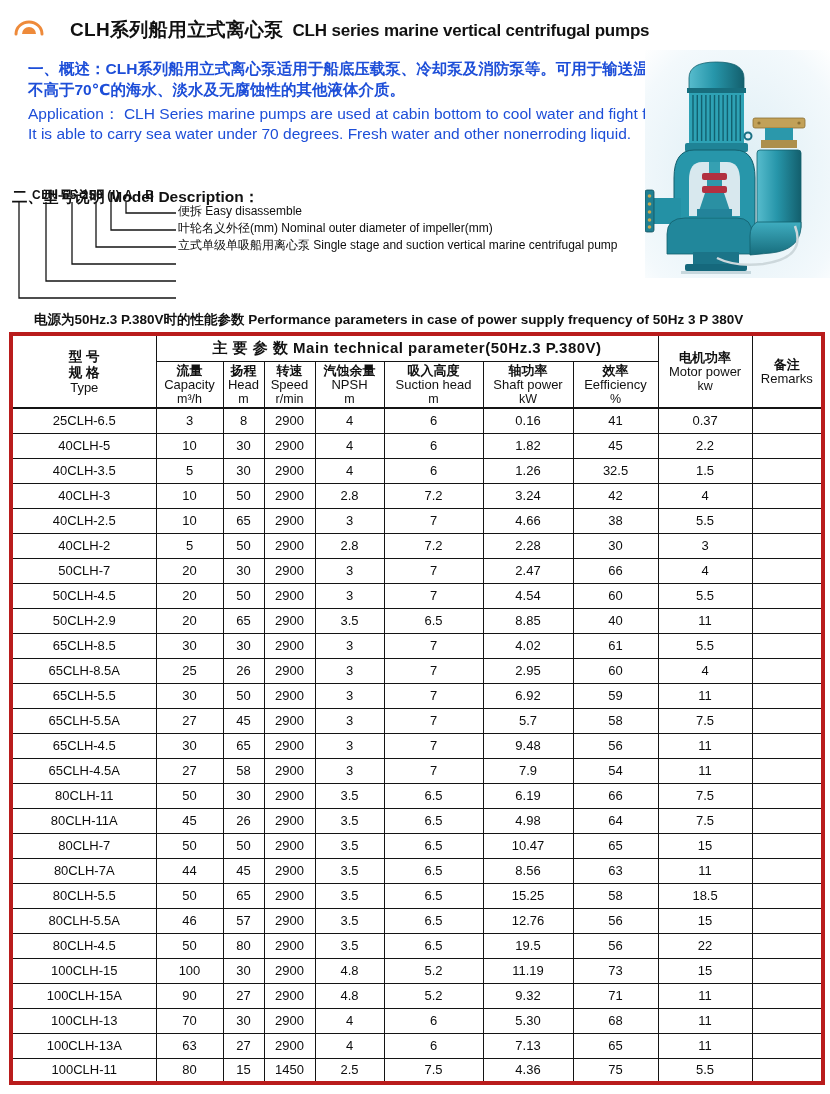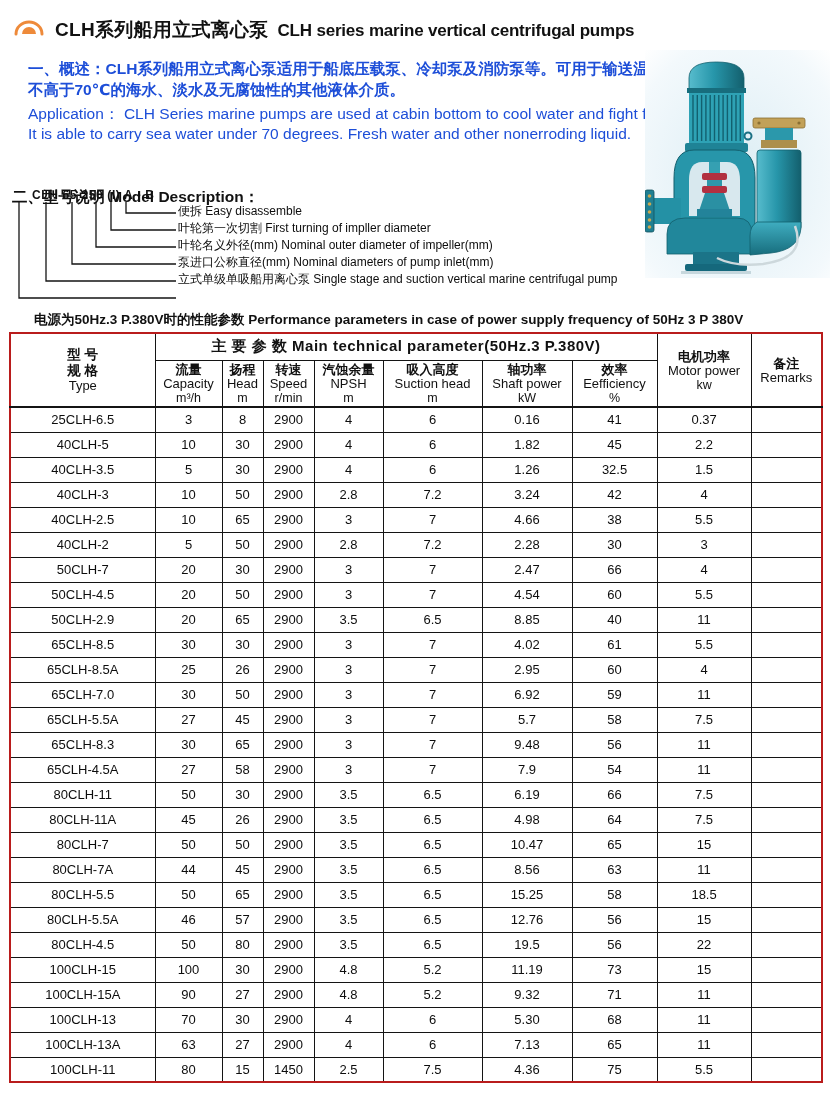--- a/index.html
+++ b/index.html
@@ -2,21 +2,21 @@
 <html><head>
 <meta charset="utf-8">
 <style>
   html,body{margin:0;padding:0;background:#fff;}
   .page{
     position:relative;width:830px;height:1094px;background:#ffffff;
     font-family:"Liberation Sans","DejaVu Sans",sans-serif;color:#111;
     overflow:hidden;
   }
   
-  .title-row{position:absolute;top:7px;left:12px;display:flex;align-items:center;gap:9px;}
+  .title-row{position:absolute;top:7px;left:12px;display:flex;align-items:center;gap:24px;}
   .logo{width:34px;height:24px;flex:0 0 auto;}
   .title{margin:0;font-weight:bold;white-space:nowrap;}
   .title .zh{font-size:19px;letter-spacing:.3px;}
   .title .en{font-size:17px;letter-spacing:-.2px;}
   
   .para{position:absolute;left:12px;margin:16px;color:#1d4ed8;}
   .overview{top:42px;width:648px;font-size:15.5px;font-weight:bold;line-height:21px;}
   .application{top:88px;width:640px;font-size:15.5px;font-weight:normal;line-height:20px;text-align:justify;}
   .rotation{top:151px;width:680px;font-size:15px;font-weight:bold;line-height:18px;}
   .model-heading{position:absolute;top:187px;left:12px;margin:0;font-size:15.5px;font-weight:bold;}
@@ -25,21 +25,21 @@
   .diagram-labels{position:absolute;top:203px;left:178px;width:640px;}
   .diagram-labels .dlabel{height:17px;line-height:17px;font-size:12px;white-space:nowrap;color:#0d0d0d;}
   
   .perf-caption{position:absolute;top:311px;left:10px;width:812px;margin:0;font-size:13.5px;font-weight:600;white-space:nowrap;padding-left:24px;}
   
   .pump-photo{position:absolute;top:50px;left:645px;width:185px;height:228px;}
   
   .spec{
     position:absolute;top:332px;left:9px;width:812px;
     border-collapse:collapse;table-layout:fixed;
-    border:2px solid #b91c1c;
+    border:4px solid #b91c1c;
   }
   .spec th,.spec td{border:1px solid #141414;padding:0;text-align:center;vertical-align:middle;}
   .spec thead{border-bottom:2px solid #141414;}
   .spec thead tr.group-row{height:27px;}
   .spec thead tr.sub-row{height:47px;}
   .spec tbody tr{height:25px;}
   .group-th{font-size:15px;font-weight:bold;letter-spacing:.5px;}
   .th-zh{display:block;font-size:13px;font-weight:bold;line-height:15px;}
   .th-en{display:block;font-size:13px;font-weight:normal;line-height:14px;}
   .th-unit{display:block;font-size:12.5px;font-weight:normal;line-height:14px;}
@@ -77,23 +77,21 @@
       <path d="M99,3 V31 H164"></path>
       <path d="M84,3 V48 H164"></path>
       <path d="M60,3 V65 H164"></path>
       <path d="M34,3 V82 H164"></path>
       <path d="M7,3 V99 H164"></path>
     </g>
   </svg>
 
   <div class="diagram-labels">
     <div class="dlabel">便拆 Easy disassemble</div>
-    <div class="dlabel">叶轮第一次切割 First turning of impller diameter</div>
     <div class="dlabel">叶轮名义外径(mm) Nominal outer diameter of impeller(mm)</div>
-    <div class="dlabel">泵进口公称直径(mm) Nominal diameters of pump inlet(mm)</div>
     <div class="dlabel">立式单级单吸船用离心泵 Single stage and suction vertical marine centrifugal pump</div>
   </div>
 
   <div class="pump-photo">
     <svg width="185" height="228" viewBox="0 0 185 228">
       <defs>
         <radialGradient id="pbg" cx="50%" cy="55%" r="75%">
           <stop offset="0%" stop-color="#dcedf4"></stop>
           <stop offset="80%" stop-color="#f3f9fc"></stop>
           <stop offset="100%" stop-color="#ffffff"></stop>
@@ -373,21 +371,21 @@
       <td>26</td>
       <td>2900</td>
       <td>3</td>
       <td>7</td>
       <td>2.95</td>
       <td>60</td>
       <td>4</td>
       <td class="remark"></td>
     </tr>
         <tr>
-      <td class="model">65CLH-7.0</td>
+      <td class="model">65CLH-5.5</td>
       <td>30</td>
       <td>50</td>
       <td>2900</td>
       <td>3</td>
       <td>7</td>
       <td>6.92</td>
       <td>59</td>
       <td>11</td>
       <td class="remark"></td>
     </tr>
@@ -397,21 +395,21 @@
       <td>45</td>
       <td>2900</td>
       <td>3</td>
       <td>7</td>
       <td>5.7</td>
       <td>58</td>
       <td>7.5</td>
       <td class="remark"></td>
     </tr>
         <tr>
-      <td class="model">65CLH-8.3</td>
+      <td class="model">65CLH-4.5</td>
       <td>30</td>
       <td>65</td>
       <td>2900</td>
       <td>3</td>
       <td>7</td>
       <td>9.48</td>
       <td>56</td>
       <td>11</td>
       <td class="remark"></td>
     </tr>

